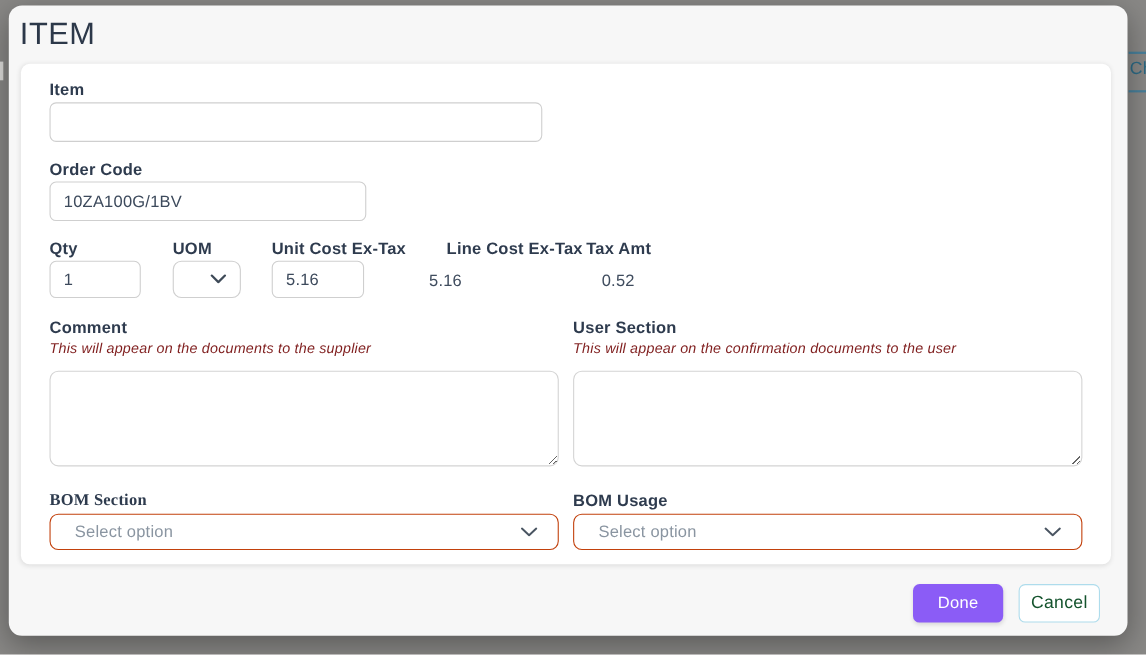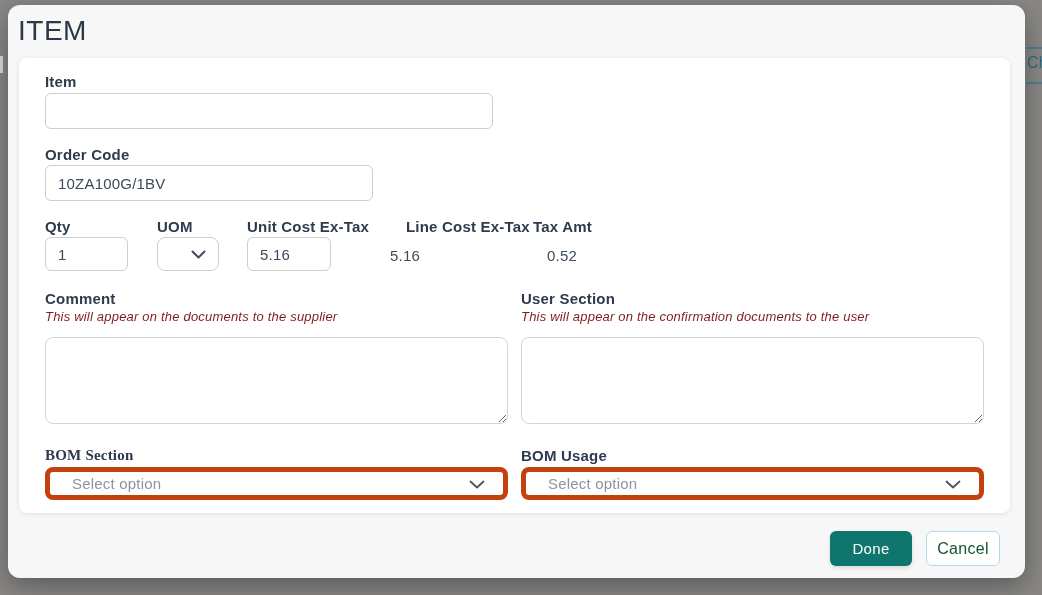--- a/index.html
+++ b/index.html
@@ -50,36 +50,36 @@
   }
   .static-val {
     position:absolute; font-size:15px; color:#3f4c5e; letter-spacing:.2px;
   }
   .ta {
     position:absolute; border:1px solid #d4d4d4; border-radius:8px; background:#fff;
     font-family:"Liberation Sans", sans-serif; font-size:14px; color:#3d4a5c;
     padding:8px 12px; outline:none; resize:both;
   }
   .select-box {
-    position:absolute; height:33px; border:5px solid #c2410c; border-radius:8px; background:#fff;
+    position:absolute; height:33px; border:1px solid #c2410c; border-radius:8px; background:#fff;
     display:flex; align-items:center; justify-content:space-between;
     padding:0 18px 0 22px; cursor:pointer;
   }
   .select-box .ph { font-size:15px; color:#8a95a1; letter-spacing:.2px; }
   .uom-box {
     position:absolute; width:62px; height:34px; border:1px solid #cfcfcf; border-radius:8px;
     background:#fff; display:flex; align-items:center; justify-content:flex-end;
     padding-right:12px; cursor:pointer;
   }
 
   
   .item-label    { left:26px; top:15px; }
   .item-input    { left:26px; top:35px; width:448px; height:36px; }
   .order-label   { left:26px; top:88px; }
-  .order-input   { left:26px; top:107px; width:328px; height:36px; }
+  .order-input   { left:26px; top:107px; width:288px; height:36px; }
 
   .qty-label     { left:26px;  top:160px; }
   .uom-label     { left:138px; top:160px; }
   .unit-label    { left:228px; top:160px; }
   .line-label    { left:371px; top:160px;margin-left:16px; }
   .tax-label     { left:514px; top:160px; }
   .qty-input     { left:26px;  top:179px; width:83px; height:34px; }
   .uom-select    { left:138px; top:179px; }
   .unit-input    { left:228px; top:179px; width:84px; height:34px; }
   .line-value    { left:371px; top:189px; }
@@ -97,21 +97,21 @@
   .bomusage-label    { left:502px; top:389px; }
   .bomusage-select   { left:502px; top:409px; width:463px; }
 
   
   .btn {
     position:absolute; top:526px; height:35px; border-radius:6px;
     font-family:"Liberation Sans", sans-serif; font-size:15px; letter-spacing:.3px;
     display:flex; align-items:center; justify-content:center; cursor:pointer;
   }
   .btn-done {
-    left:822px; width:82px; background:#0f766e; color:#ffffff; border:none;
+    left:822px; width:82px; background:#8b5cf6; color:#ffffff; border:none;
     box-shadow:0 2px 4px rgba(0,0,0,.12);
   }
   .btn-cancel {
     left:918px; width:74px; background:#ffffff; color:#14532d;
     border:1px solid #aedcec; font-size:16px;
   }
   .chev { flex:0 0 auto; }
 </style>
 </head>
 <body>

